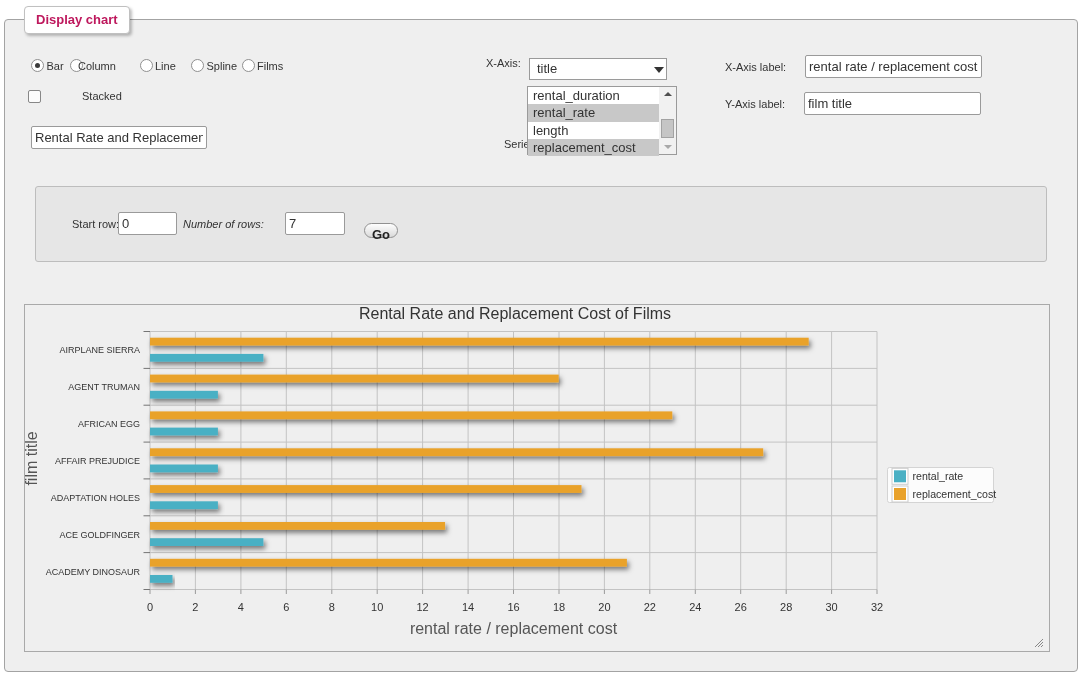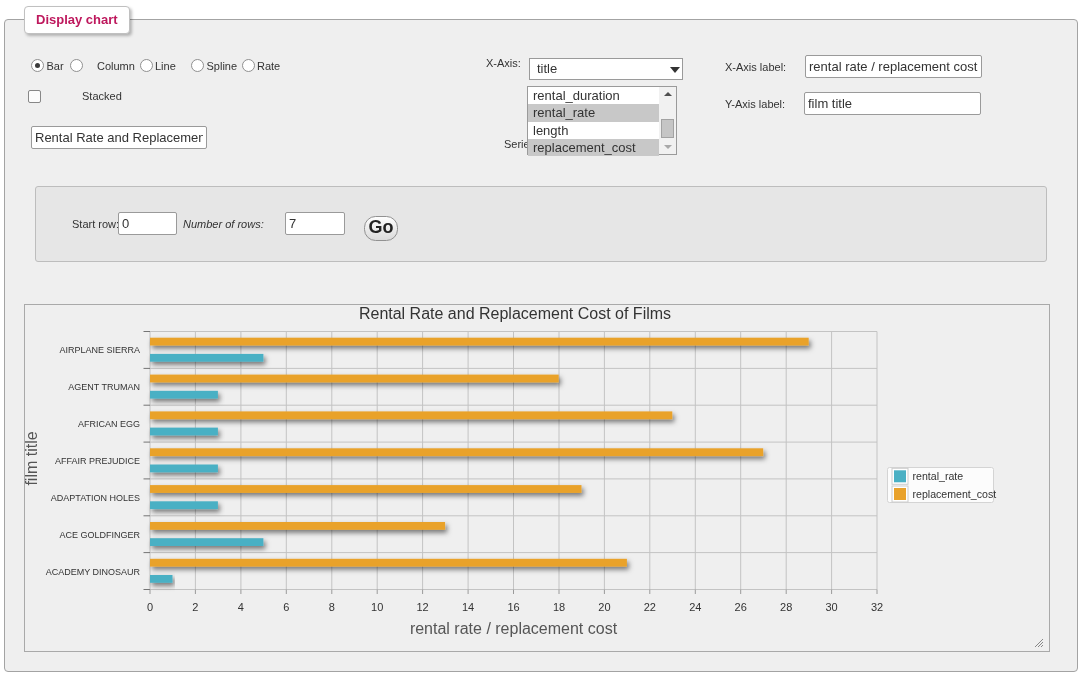--- a/index.html
+++ b/index.html
@@ -6,51 +6,51 @@
 body { font-family:"Liberation Sans", sans-serif; background:#fff; }
 #page { position:relative; width:1081px; height:681px; overflow:hidden; font-size:13px; color:#333; }
 .abs { position:absolute; }
 #fs { left:4px; top:19px; width:1074px; height:653px; background:#efefef; border:1px solid #a3a3a3; border-radius:4px; }
 #legend { left:24px; top:6px; height:28px; line-height:26px; padding:0 11px; background:#fff; border:1px solid #c0c0c0; border-radius:4px; font-weight:bold; font-size:13px; color:#be185d; box-shadow:2px 2px 3px rgba(0,0,0,0.25); }
 .radio { width:13px; height:13px; border-radius:50%; border:1px solid #909090; background:#fff; }
 .radio.on::after { content:""; position:absolute; width:5px; height:5px; margin:3px; border-radius:50%; background:#3b3b3b; }
 .check { width:13px; height:13px; border:1px solid #878787; border-radius:2px; background:#fcfcfc; }
 .lbl { font-size:11px; line-height:13px; white-space:nowrap; }
 input.txt { height:23px; background:#fff; border:1px solid #9a9a9a; border-radius:2px; font-family:"Liberation Sans",sans-serif; font-size:13px; color:#333; padding:0 3px; }
-#selx { left:529px; top:58px; width:154px; height:22px; background:#fff; border:1px solid #9a9a9a; line-height:20px; padding-left:7px; }
+#selx { left:529px; top:58px; width:138px; height:22px; background:#fff; border:1px solid #9a9a9a; line-height:20px; padding-left:7px; }
 #selx .arr { position:absolute; right:2px; top:8px; width:0; height:0; border-left:5px solid transparent; border-right:5px solid transparent; border-top:6px solid #333; }
 #listbox { left:527px; top:86px; width:150px; height:69px; background:#fff; border:1px solid #9a9a9a; }
 .opt { height:17.25px; line-height:17.25px; padding-left:5px; white-space:nowrap; overflow:hidden; width:131px; }
 .opt.sel { background:#c8c8c8; }
 #sbar { position:absolute; right:0; top:0; width:17px; height:67px; background:#f1f1f1; }
 .sbtn { position:absolute; left:0; width:17px; height:15px; background:#f1f1f1; }
 .tri-up { position:absolute; left:4.5px; top:5px; width:0; height:0; border-left:4px solid transparent; border-right:4px solid transparent; border-bottom:4.5px solid #4f4f4f; }
 .tri-dn { position:absolute; left:4.5px; top:5.5px; width:0; height:0; border-left:4px solid transparent; border-right:4px solid transparent; border-top:4.5px solid #a8a8a8; }
 #thumb { position:absolute; left:2px; top:31.5px; width:12.5px; height:19.5px; background:#c5c5c5; border:1px solid #a2a2a2; }
 #panel { left:35px; top:186px; width:1012px; height:76px; background:#e6e6e6; border:1px solid #bdbdbd; border-radius:3px; }
-#gobtn { left:364px; top:216px; width:34px; height:25px; border:1px solid #919191; border-radius:11.5px; background:linear-gradient(#fefefe,#dadada); font-weight:bold; font-size:18px; color:#222; text-align:center; line-height:21px; }
+#gobtn { left:364px; top:223px; width:34px; height:15px; border:1px solid #919191; border-radius:11.5px; background:linear-gradient(#fefefe,#dadada); font-weight:bold; font-size:13px; color:#222; text-align:center; line-height:21px; }
 #chartbox { left:24px; top:304px; width:1026px; height:348px; background:#efefef; border:1px solid #a9a9a9; }
 svg text { font-family:"Liberation Sans", sans-serif; }
 </style>
 </head>
 <body>
 <div id="page">
 <div id="fs" class="abs"></div>
 <div id="legend" class="abs">Display chart</div>
 
 <div class="abs radio on" style="left:31px;top:59px;"></div>
 <span class="abs lbl" style="left:46.5px;top:59.5px;">Bar</span>
 <div class="abs radio" style="left:69.5px;top:59px;"></div>
-<span class="abs lbl" style="left:78px;top:59.5px;margin-left:19px;">Column</span>
+<span class="abs lbl" style="left:78px;top:59.5px;">Column</span>
 <div class="abs radio" style="left:139.5px;top:59px;"></div>
 <span class="abs lbl" style="left:155px;top:59.5px;">Line</span>
 <div class="abs radio" style="left:191px;top:59px;"></div>
 <span class="abs lbl" style="left:206.5px;top:59.5px;">Spline</span>
 <div class="abs radio" style="left:241.5px;top:59px;"></div>
-<span class="abs lbl" style="left:257px;top:59.5px;">Rate</span>
+<span class="abs lbl" style="left:257px;top:59.5px;">Films</span>
 
 <div class="abs check" style="left:27.5px;top:89.5px;"></div>
 <span class="abs lbl" style="left:46px;top:90px;margin-left:36px;">Stacked</span>
 
 <input class="abs txt" style="left: 31px; top: 126px; width: 176px;" value="Rental Rate and Replacement Cost of Films">
 
 <span class="abs lbl" style="left:486px;top:57px;text-align:right;">X-Axis:</span>
 <div id="selx" class="abs">title<span class="arr"></span></div>
 
 <span class="abs lbl" style="left:504px;top:138px;">Series:</span>

